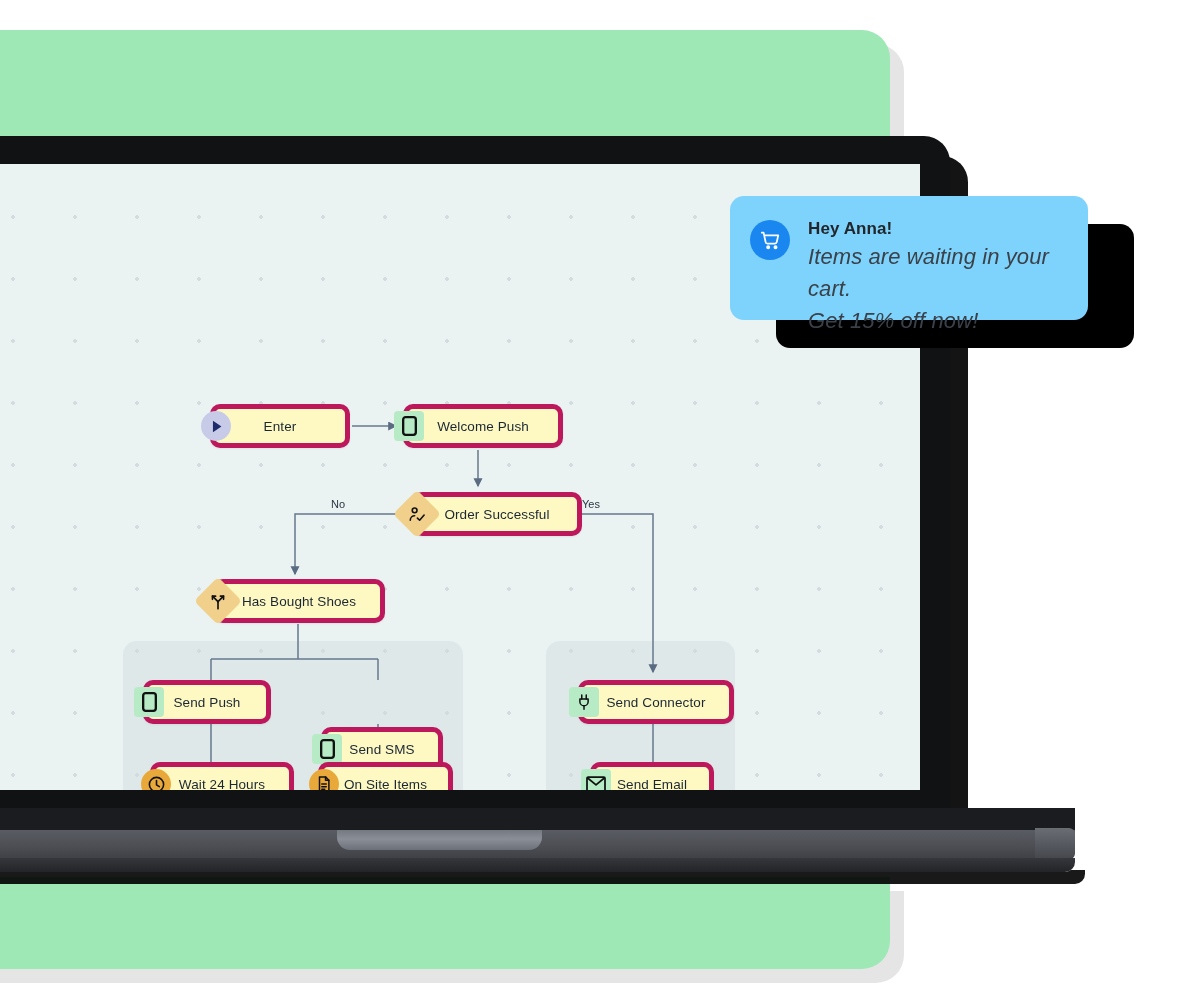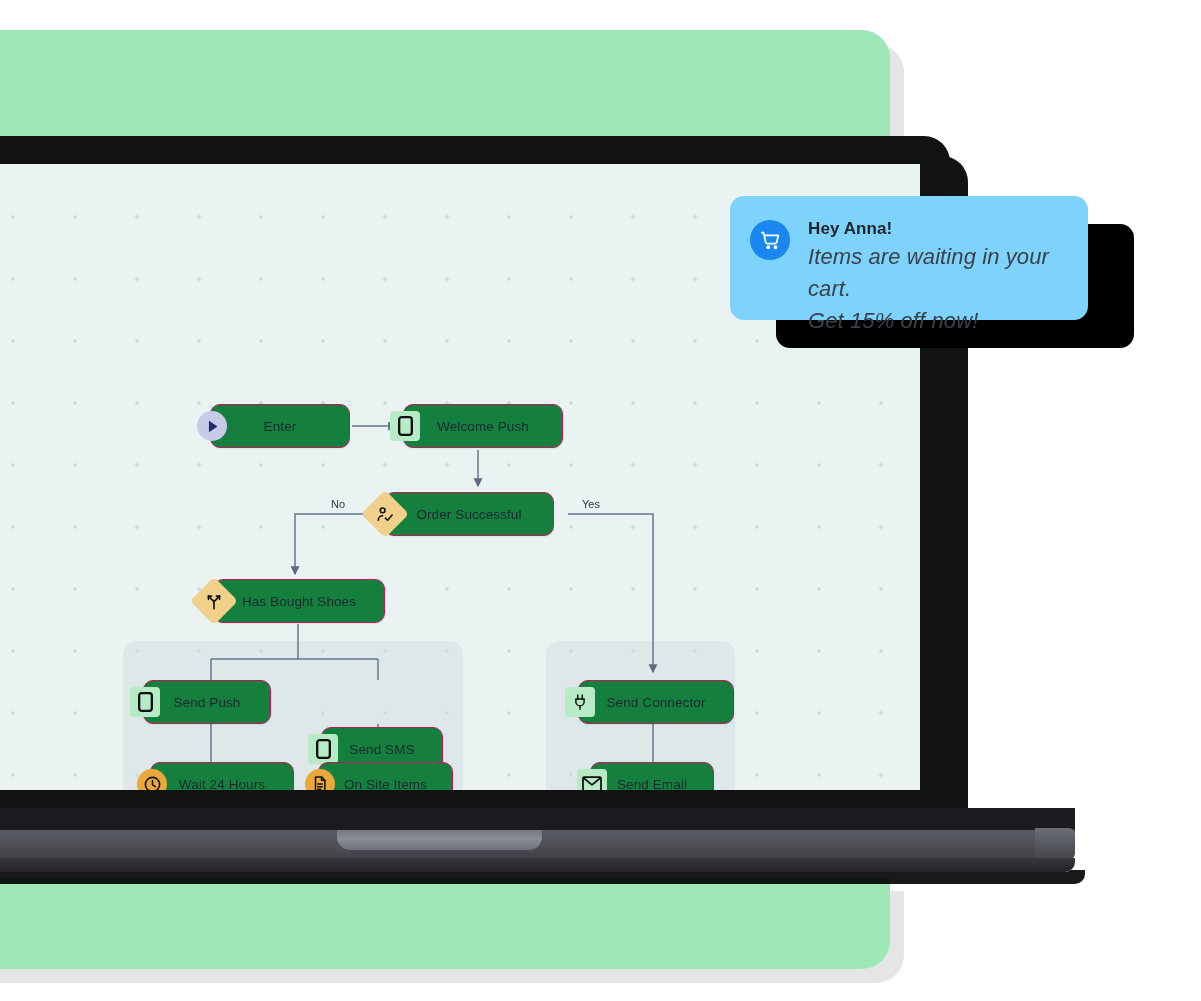--- a/index.html
+++ b/index.html
@@ -63,21 +63,21 @@
   }
   .base-cap{
     position:absolute;left:1035px;top:828px;width:40px;height:30px;
     background:linear-gradient(180deg,#6a6d74 0%,#46484e 100%);
     border-radius:0 6px 6px 0;
   }
 
   
   .node{
     position:absolute;height:44px;
-    background:#15803d;border:1px solid #be185d;border-radius:10px;
+    background:#fef9c3;border:5px solid #be185d;border-radius:10px;
     display:flex;align-items:center;justify-content:center;
     box-shadow:0 1px 2px rgba(20,40,60,.07);
     box-sizing:border-box;
   }
   .node .lbl{
     font-size:13.5px;color:#1b2733;letter-spacing:.1px;white-space:nowrap;
     padding:0 14px;
   }
   .badge{
     position:absolute;left:-14px;top:50%;transform:translateY(-50%);
@@ -175,21 +175,21 @@
               <div class="node" style="left: 443px; top: 240px; width: 160px;">
                 <div class="badge sq">
                   <span class="gl">
                     <svg width="17" height="20" viewBox="0 0 18 24">
                       <rect x="1.4" y="1.4" width="15.2" height="21.2" rx="3" fill="none" stroke="#111" stroke-width="2.8"></rect>
                     </svg>
                   </span>
                 </div>
                 <span class="lbl">Welcome Push</span>
               </div>
-              <div class="node" style="left: 424px; top: 328px; width: 170px;">
+              <div class="node" style="left: 452px; top: 328px; width: 170px;">
                 <div class="badge diamond">
                   <span class="gl">
                     <svg width="19" height="19" viewBox="0 0 24 24" fill="none" stroke="#111" stroke-width="2" stroke-linecap="round" stroke-linejoin="round">
                       <circle cx="9" cy="6.5" r="3"></circle>
                       <path d="M3.5 19c0-3.4 2.6-5.6 5.5-5.6"></path>
                       <path d="M12.5 16.3 L15.3 19 L21 12.5"></path>
                     </svg>
                   </span>
                 </div>
                 <span class="lbl">Order Successful</span>

